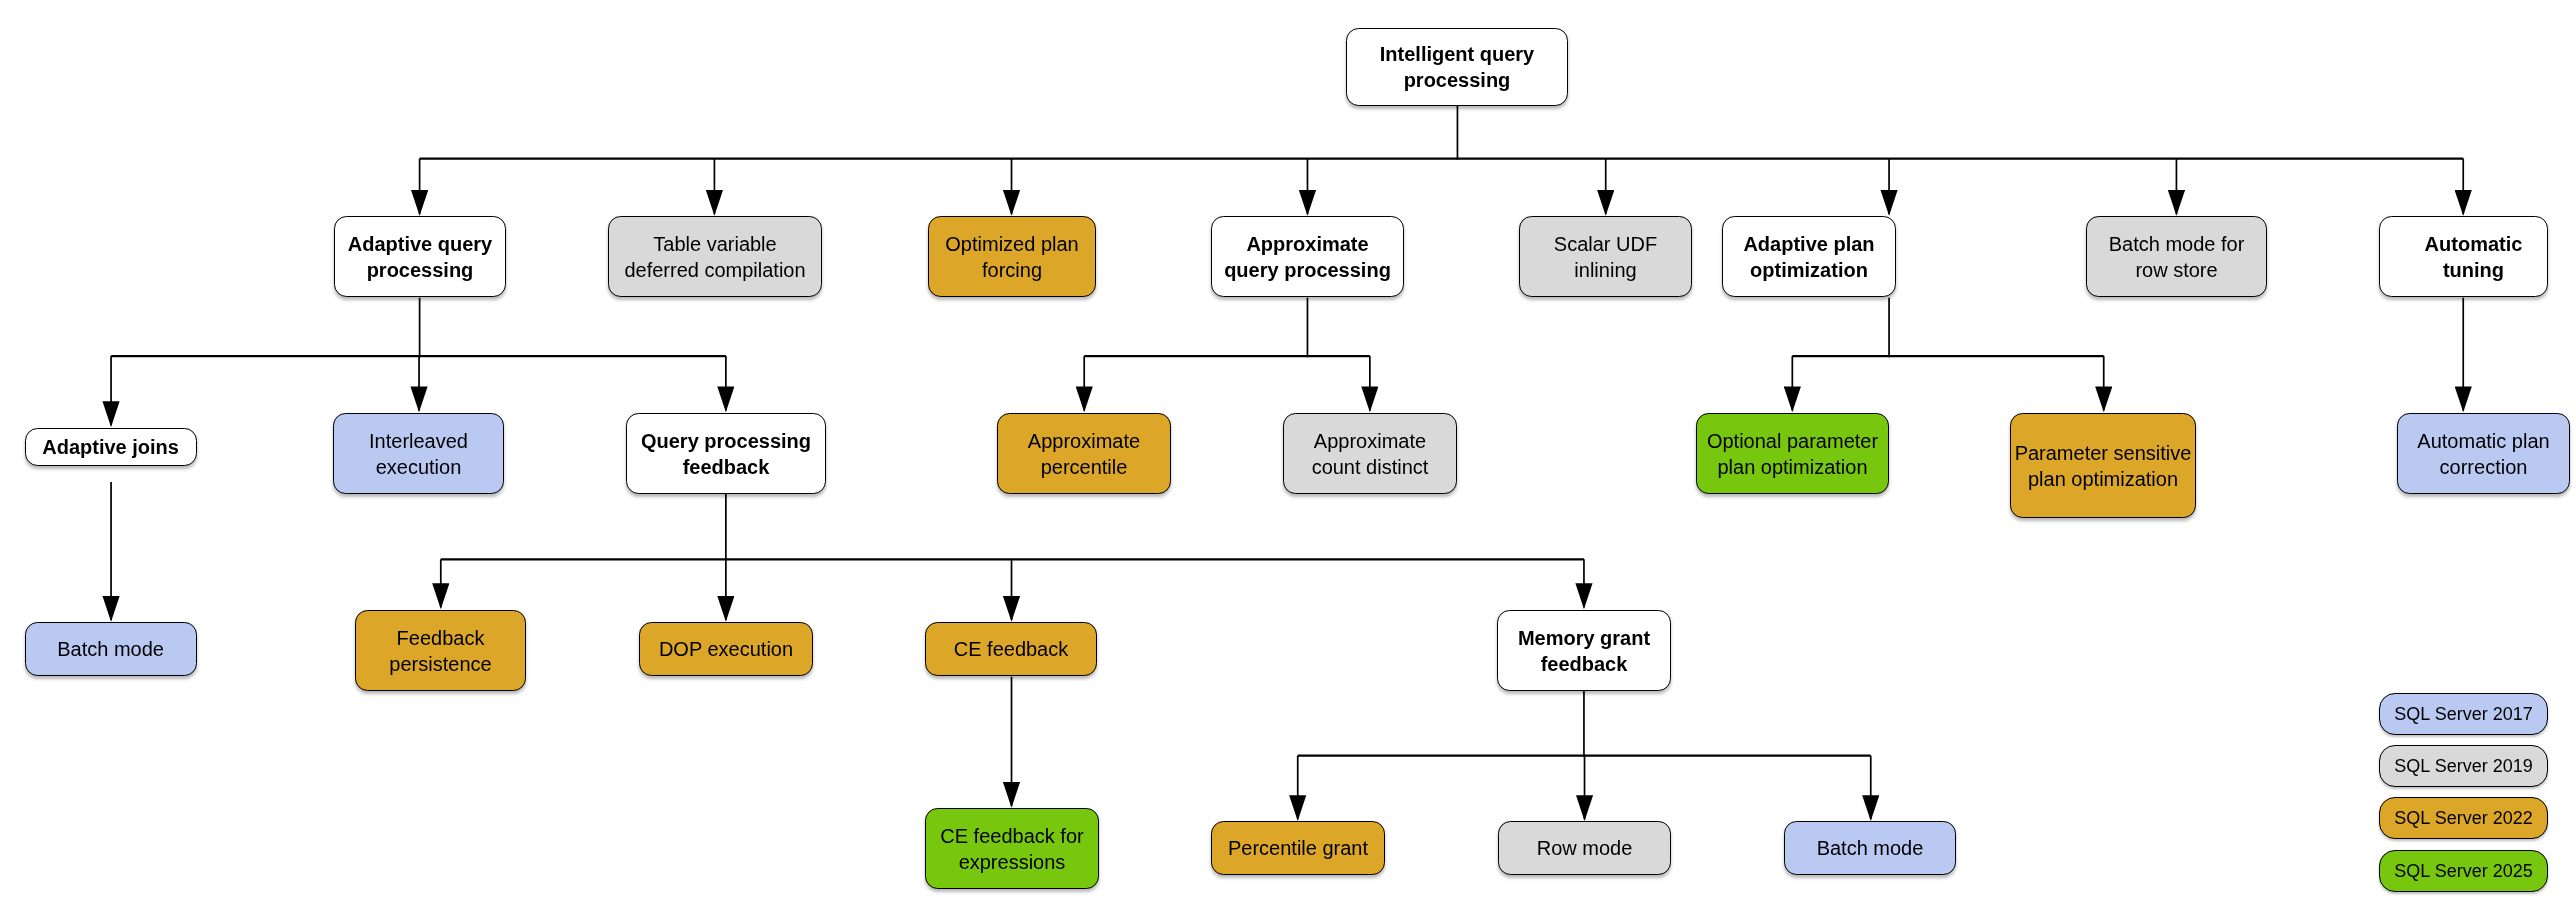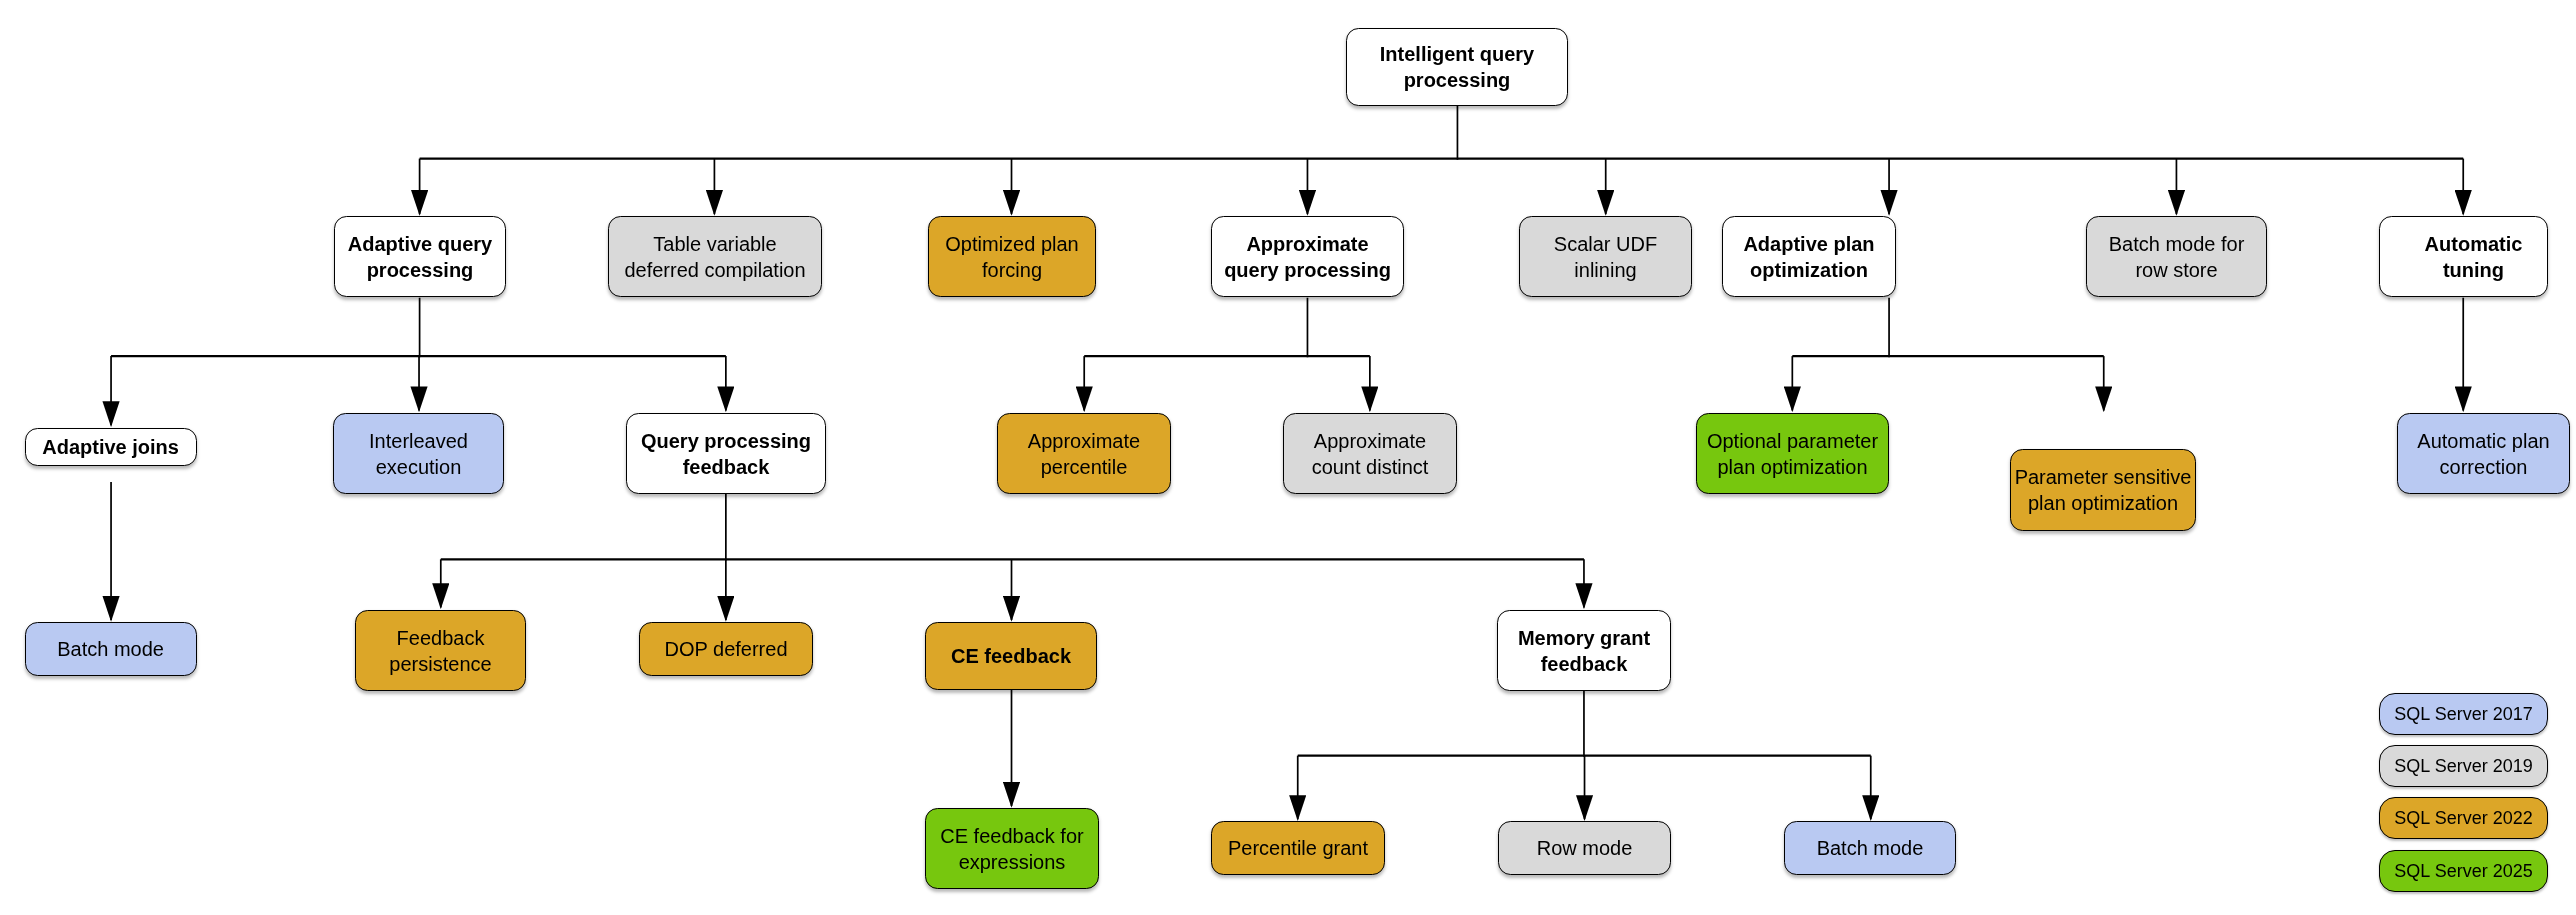--- a/index.html
+++ b/index.html
@@ -27,26 +27,26 @@
   .p-sui{left:1519px;top:216px;width:173px;height:81px;}
   .p-apo{left:1722px;top:216px;width:174px;height:81px;}
   .p-bmrs{left:2086px;top:216px;width:181px;height:81px;}
   .p-at{left:2379px;top:216px;width:169px;height:81px;}
   .p-aj{left:24.6px;top:428px;width:172px;height:38px;}
   .p-ie{left:333px;top:413px;width:171px;height:81px;}
   .p-qpf{left:626px;top:413px;width:200px;height:81px;}
   .p-ap{left:997px;top:413px;width:174px;height:81px;}
   .p-acd{left:1283px;top:413px;width:174px;height:81px;}
   .p-oppo{left:1696px;top:413px;width:193px;height:81px;}
-  .p-pspo{left:2010px;top:413px;width:186px;height:82px;margin-top:36px;}
+  .p-pspo{left:2010px;top:413px;width:186px;height:105px;}
   .p-apc{left:2377px;top:413px;width:173px;height:81px;margin-left:20px;}
   .p-bm17{left:24.6px;top:622px;width:172px;height:54px;}
   .p-fp{left:355px;top:610px;width:171px;height:81px;}
   .p-dop{left:639px;top:622px;width:174px;height:54px;}
-  .p-ce{left:925px;top:622px;width:172px;height:68px;font-weight:bold;}
+  .p-ce{left:925px;top:622px;width:172px;height:54px;}
   .p-mgf{left:1497px;top:610px;width:174px;height:81px;}
   .p-cefe{left:925px;top:808px;width:174px;height:81px;}
   .p-pg{left:1211px;top:821px;width:174px;height:54px;}
   .p-rm{left:1498px;top:821px;width:173px;height:54px;}
   .p-bm25{left:1784px;top:821px;width:172px;height:54px;}
   
   .legend-item{
     position:absolute;left:2379px;width:169px;height:42px;
     display:flex;align-items:center;justify-content:center;
     border:1.7px solid #000;border-radius:16px;
@@ -140,21 +140,21 @@
 count distinct</div>
   <div class="node p-oppo" style="background: rgb(119, 199, 14);">Optional parameter
 plan optimization</div>
   <div class="node p-pspo" style="background: rgb(220, 166, 40);">Parameter sensitive
 plan optimization</div>
   <div class="node p-apc" style="background: rgb(185, 201, 242);">Automatic plan
 correction</div>
   <div class="node p-bm17" style="background: rgb(185, 201, 242);">Batch mode</div>
   <div class="node p-fp" style="background: rgb(220, 166, 40);">Feedback
 persistence</div>
-  <div class="node p-dop" style="background: rgb(220, 166, 40);">DOP deferred</div>
+  <div class="node p-dop" style="background: rgb(220, 166, 40);">DOP execution</div>
   <div class="node p-ce" style="background: rgb(220, 166, 40);">CE feedback</div>
   <div class="node cat p-mgf" style="background: rgb(255, 255, 255);">Memory grant
 feedback</div>
   <div class="node p-cefe" style="background: rgb(119, 199, 14);">CE feedback for
 expressions</div>
   <div class="node p-pg" style="background: rgb(220, 166, 40);">Percentile grant</div>
   <div class="node p-rm" style="background: rgb(217, 217, 217);">Row mode</div>
   <div class="node p-bm25" style="background: rgb(185, 201, 242);">Batch mode</div>
 
   <div>

